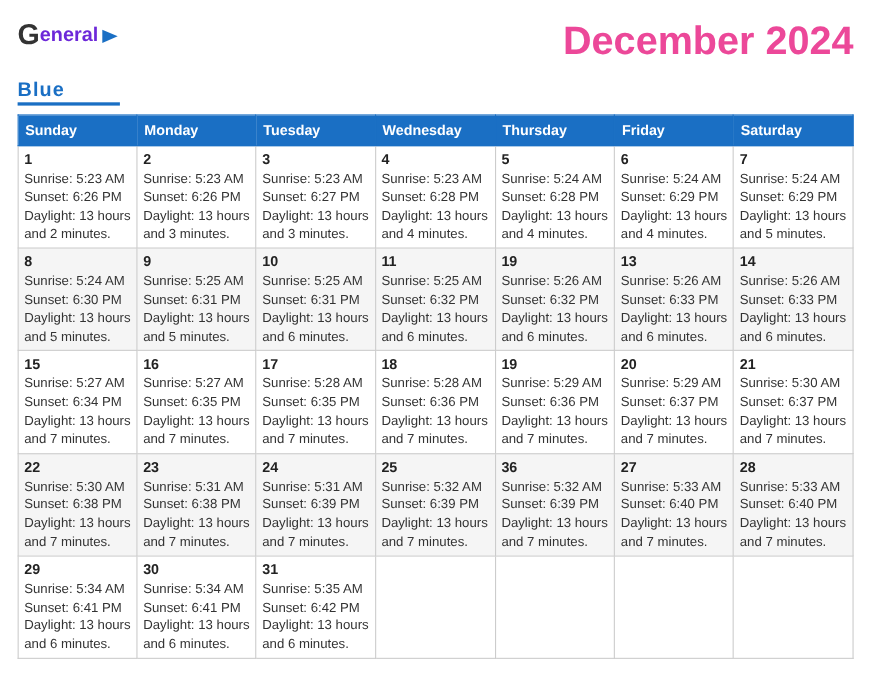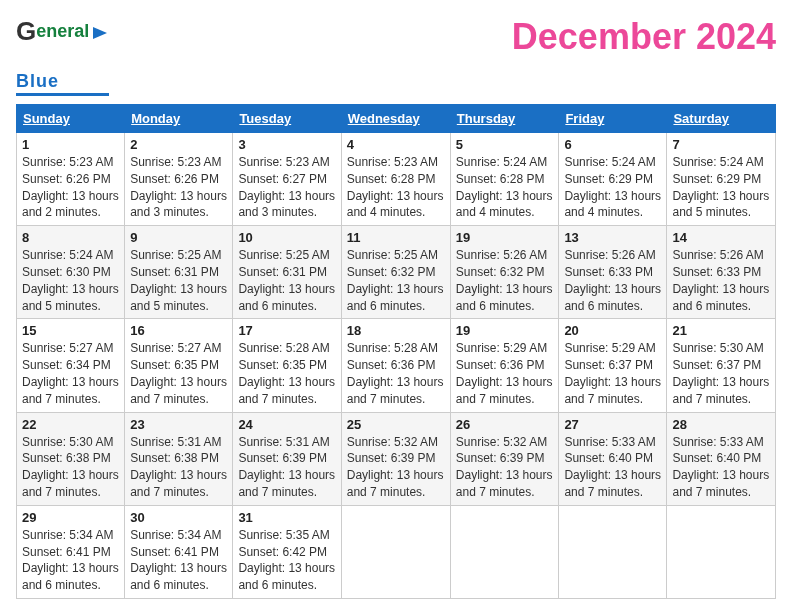--- a/index.html
+++ b/index.html
@@ -33,21 +33,20 @@
       font-size: 11px;
     }
     .calendar thead th {
       background: #1a6fc4;
       color: #fff;
       text-align: left;
       padding: 6px 6px;
       font-size: 13px;
       font-weight: bold;
       border: 1px solid #1a6fc4;
-      text-decoration: underline;
     }
     .calendar tbody td {
       border: 1px solid #ccc;
       vertical-align: top;
       padding: 4px 5px;
       width: 110px;
       min-height: 80px;
       background: #fff;
     }
     .calendar tbody tr:nth-child(even) td {
@@ -77,21 +76,21 @@
       align-items: center;
     }
     .logo-g {
       font-size: 26px;
       font-weight: bold;
       color: #333;
     }
     .logo-eneral {
       font-size: 18px;
       font-weight: bold;
-      color: #15803d;
+      color: #6d28d9;
     }
     .logo-blue-row {
       display: flex;
       align-items: center;
       margin-top: -4px;
     }
     .logo-blue-text {
       font-size: 18px;
       font-weight: bold;
       color: #1a6fc4;
@@ -241,21 +240,21 @@
       </td>
         <td>
         <span class="day-num">24</span>
         <span class="day-info">Sunrise: 5:31 AM<br>Sunset: 6:39 PM<br>Daylight: 13 hours and 7 minutes.</span>
       </td>
         <td>
         <span class="day-num">25</span>
         <span class="day-info">Sunrise: 5:32 AM<br>Sunset: 6:39 PM<br>Daylight: 13 hours and 7 minutes.</span>
       </td>
         <td>
-        <span class="day-num">26</span>
+        <span class="day-num">36</span>
         <span class="day-info">Sunrise: 5:32 AM<br>Sunset: 6:39 PM<br>Daylight: 13 hours and 7 minutes.</span>
       </td>
         <td>
         <span class="day-num">27</span>
         <span class="day-info">Sunrise: 5:33 AM<br>Sunset: 6:40 PM<br>Daylight: 13 hours and 7 minutes.</span>
       </td>
         <td>
         <span class="day-num">28</span>
         <span class="day-info">Sunrise: 5:33 AM<br>Sunset: 6:40 PM<br>Daylight: 13 hours and 7 minutes.</span>
       </td>

